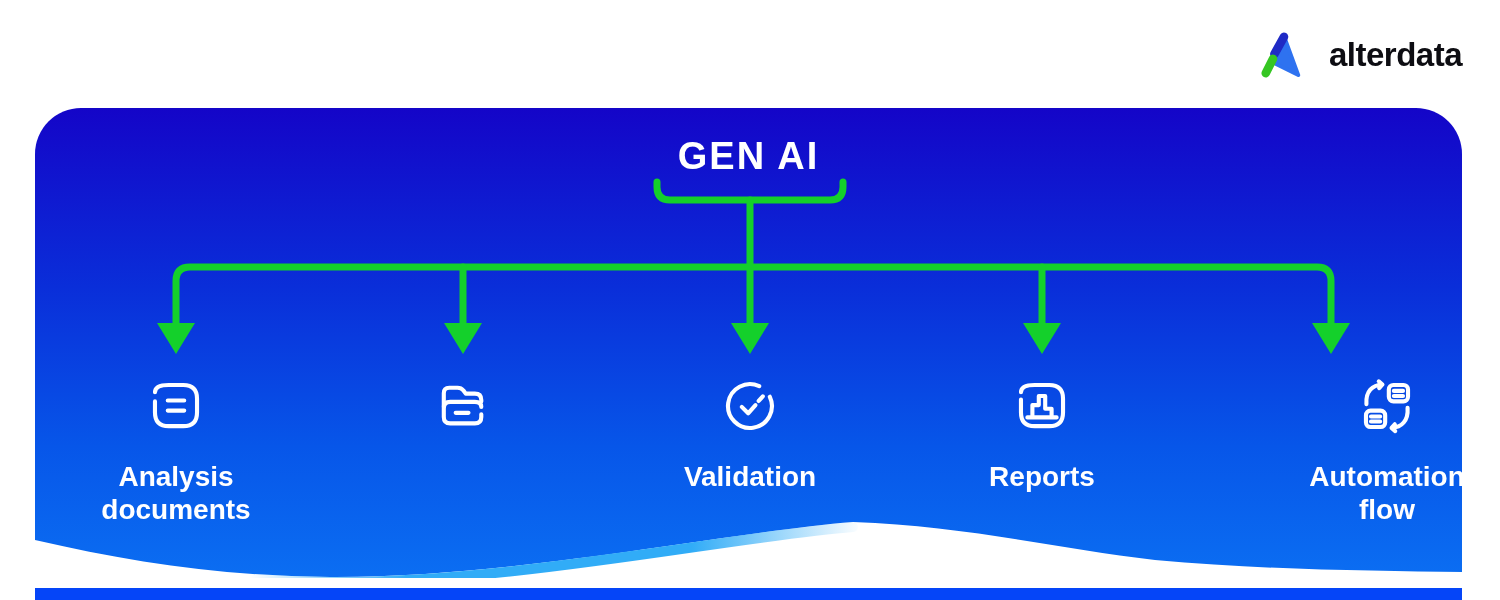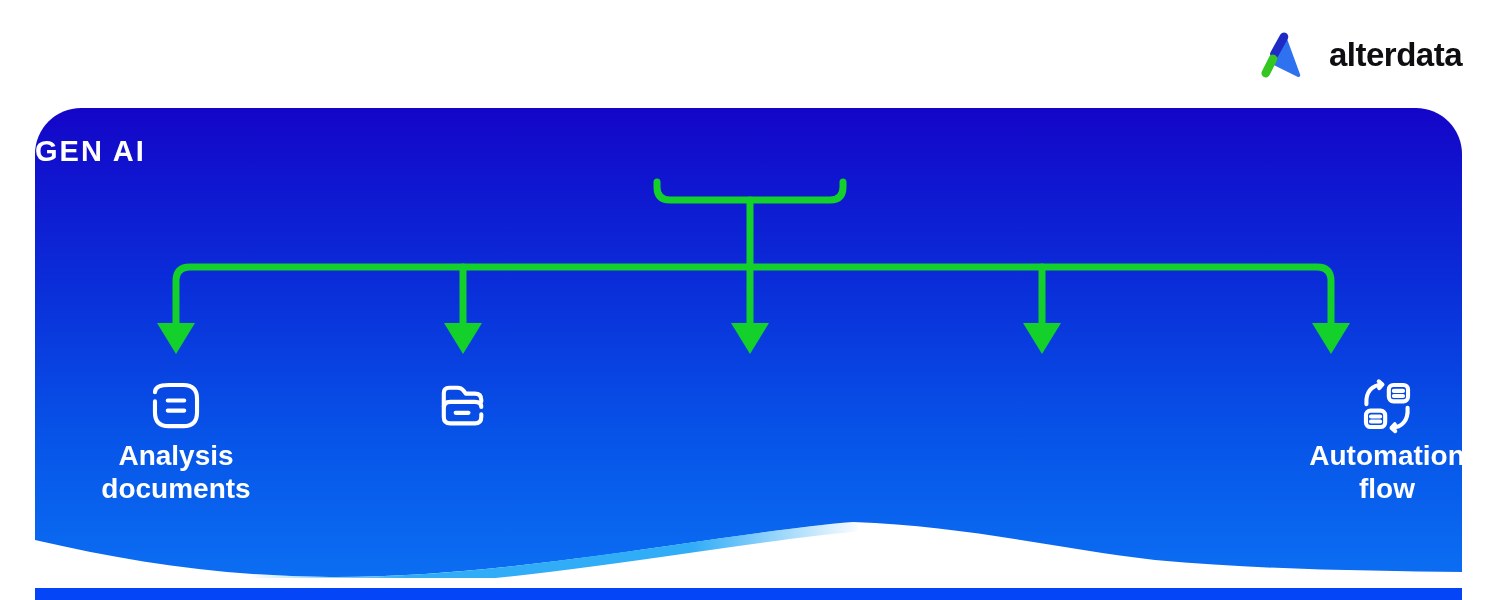--- a/index.html
+++ b/index.html
@@ -17,28 +17,28 @@
     font-size:33px;font-weight:700;color:#0d0d12;letter-spacing:-0.5px;
   }
   
   .panel{
     position:absolute;left:35px;top:108px;width:1427px;height:470px;
     border-radius:46px 46px 0 0;overflow:hidden;
     background:linear-gradient(180deg,#1405C8 0%,#0A2ED9 38%,#0756E9 72%,#0B6EF2 100%);
   }
   .gen-title{
     position:absolute;top:29px;left:0;width:100%;
-    text-align:left;color:#ffffff;
-    font-size:29px;font-weight:800;letter-spacing:2px;line-height:1;
+    text-align:center;color:#ffffff;
+    font-size:38px;font-weight:800;letter-spacing:2px;line-height:1;
   }
   .diagram-svg{position:absolute;inset:0;width:100%;height:100%;}
   
   .col{
     position:absolute;top:266px;width:280px;
-    display:flex;flex-direction:column;align-items:center;gap:1px;
+    display:flex;flex-direction:column;align-items:center;gap:22px;
   }
   .col-icon{width:64px;height:64px;display:block;}
   .col-icon *{fill:none;stroke:#ffffff;stroke-width:4.5;stroke-linecap:round;stroke-linejoin:round;}
   .col-label{
     color:#ffffff;font-size:28px;font-weight:700;line-height:1.18;
     text-align:center;white-space:pre-line;
   }
   
   .wave-svg{position:absolute;left:0;bottom:0;width:100%;height:80px;display:block;}
   .bottom-bar{
@@ -93,21 +93,36 @@
   </div>
 
   <div class="col" style="left:288px">
     <svg class="col-icon" viewBox="0 0 70 70">
       <path d="M14,36 V21 Q14,15 20,15 H29 Q33,15 35.5,18 L38,21.5 H48 Q55,21.5 55,28.5 V30"></path>
       <path d="M55,44 V47 Q55,54 48,54 H21 Q14,54 14,47 V37.5 Q14,30.5 21,30.5 H48 Q55,30.5 55,36"></path>
       <path d="M27,42.5 H41"></path>
     </svg>
   </div>
 
+  <div class="col" style="left:575px">
+    <svg class="col-icon" viewBox="0 0 70 70">
+      <path d="M56.7,24.9 A24,24 0 1 1 45.1,13.3"></path>
+      <path d="M26,36 L33,43 L41,34"></path>
+      <path d="M44.5,29.5 L49,24.5"></path>
+    </svg>
+    <div class="col-label">Validation</div>
+  </div>
 
+  <div class="col" style="left:867px">
+    <svg class="col-icon" viewBox="0 0 70 70">
+      <path d="M12,28 V42 Q12,57 27,57 H43 Q58,57 58,42 V27 Q58,12 43,12 H27 Q12,12 12,20"></path>
+      <path d="M19,47.5 H51 M24.5,47.5 V34 H31.5 V24 H38.5 V38 H45.5 V47.5"></path>
+    </svg>
+    <div class="col-label">Reports</div>
+  </div>
 
   <div class="col" style="left:1212px">
     <svg class="col-icon" viewBox="0 0 70 70">
       <rect x="37" y="12" width="21" height="18" rx="5"></rect>
       <path d="M42.5,18.5 H52.5 M42.5,24 H52.5"></path>
       <rect x="12" y="40" width="21" height="18" rx="5"></rect>
       <path d="M17.5,46.5 H27.5 M17.5,52 H27.5"></path>
       <path d="M12.5,33 C11.5,19 19,12 30,11.5 M30,11.5 L26,8 M30,11.5 L26.5,15.5"></path>
       <path d="M57.5,37 C58.5,51 51,58.5 40,59 M40,59 L44,62.5 M40,59 L43.5,55"></path>
     </svg>

